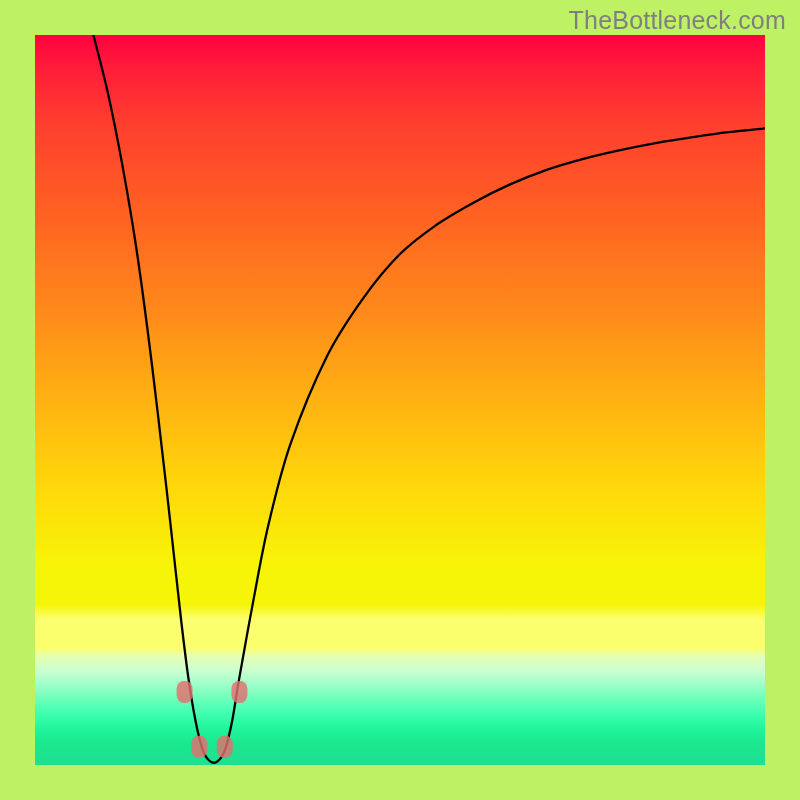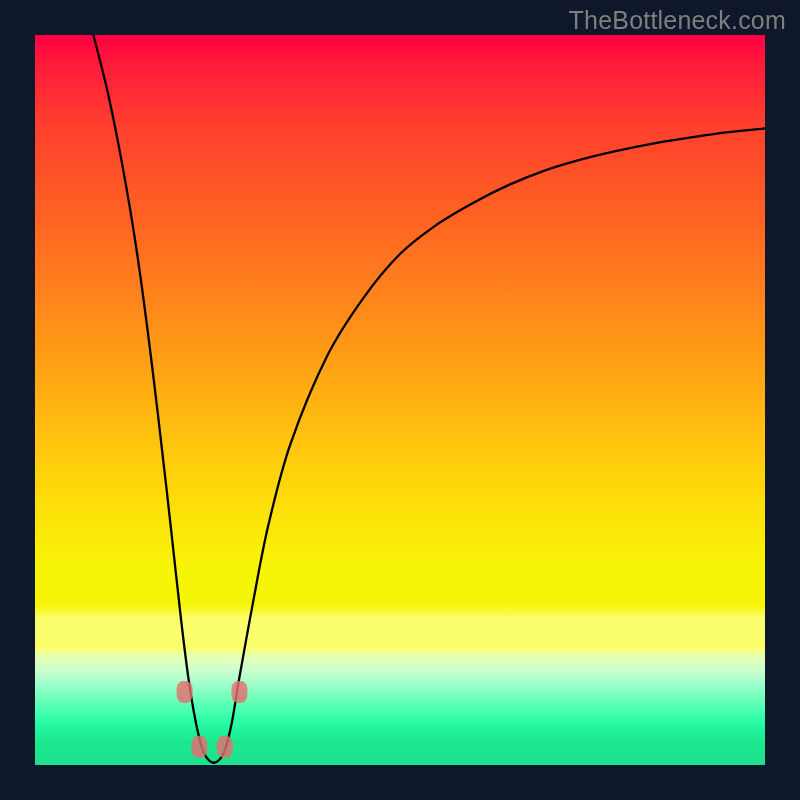--- a/index.html
+++ b/index.html
@@ -10,21 +10,21 @@
     overflow: hidden;
     background: #000;
     font-family: Arial, Helvetica, sans-serif;
   }
   .frame {
     position: absolute;
     top: 0;
     left: 0;
     width: 800px;
     height: 800px;
-    background: #0f172a;
+    background: #bef264;
     text-align: right;
   }
   .plot-area {
     position: absolute;
     top: 35px;
     left: 35px;
     width: 730px;
     height: 730px;
     overflow: hidden;
   }

